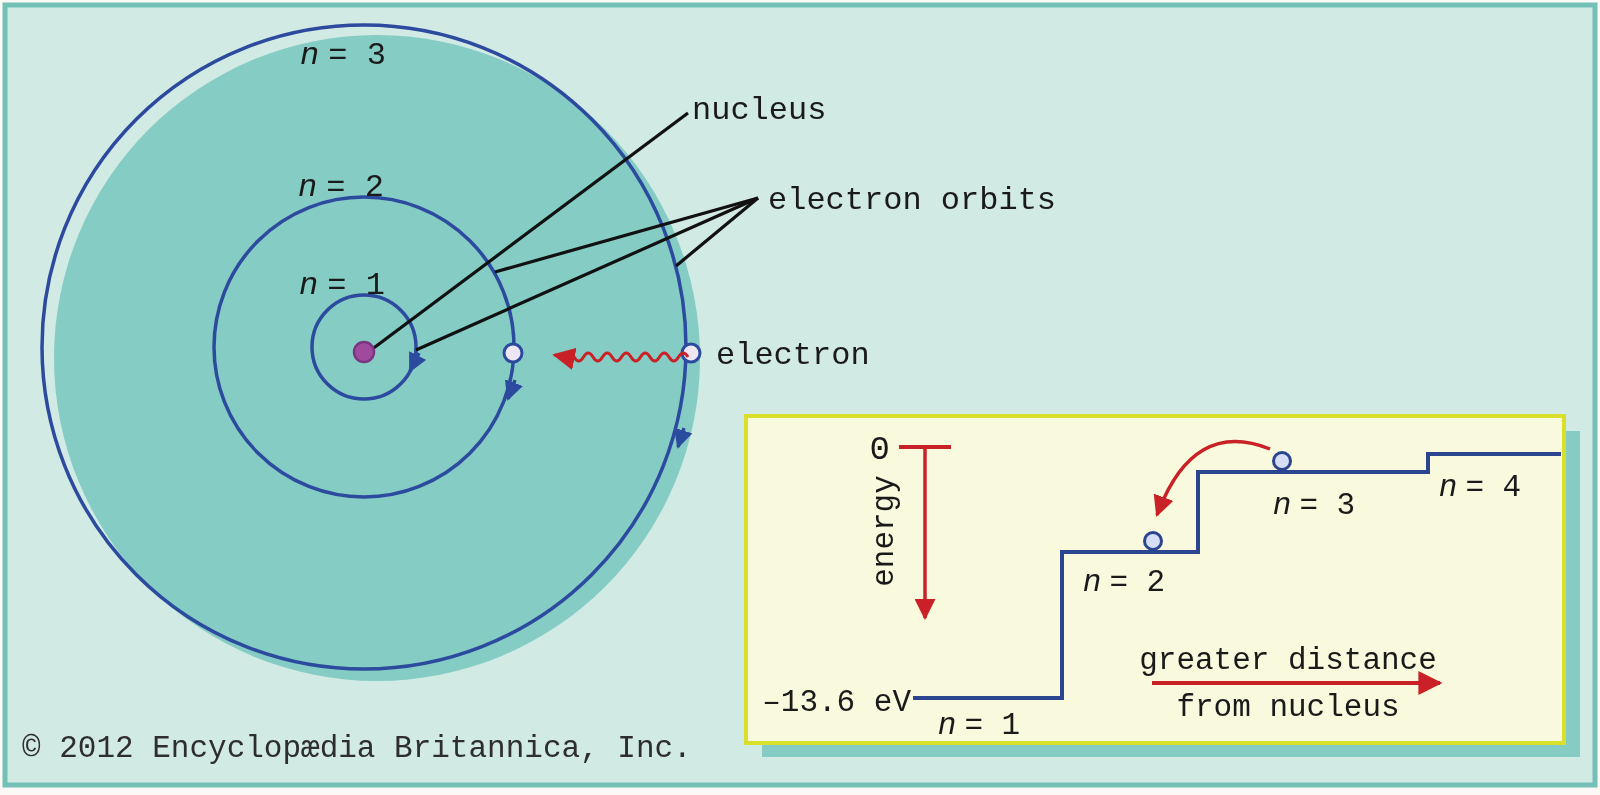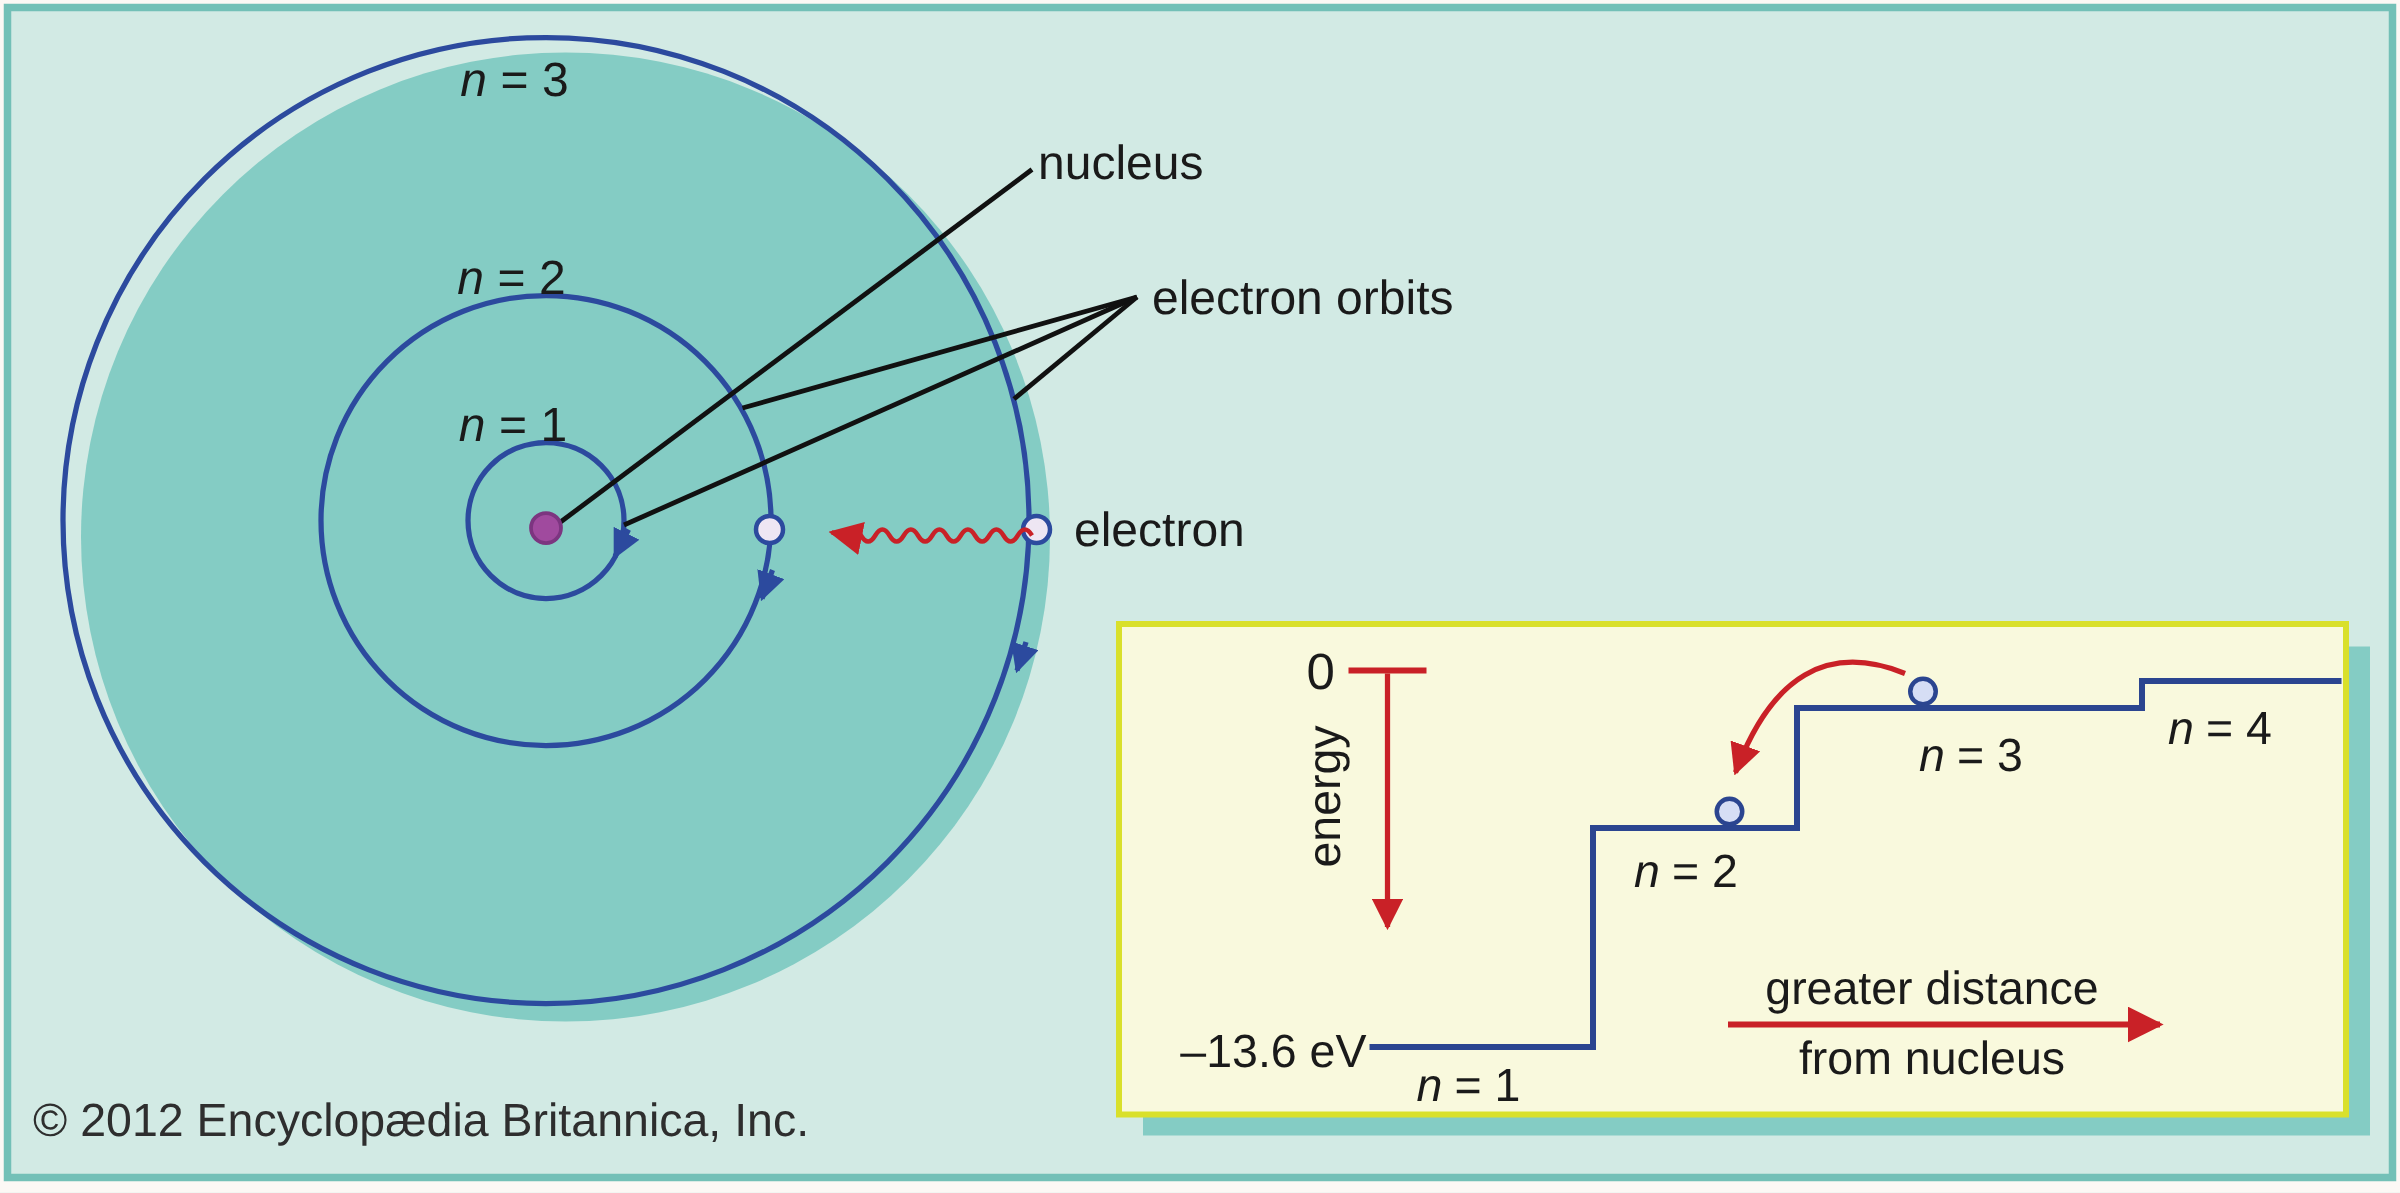--- a/index.html
+++ b/index.html
@@ -1,16 +1,16 @@
 <!DOCTYPE html>
 <html><head>
 <meta charset="utf-8">
 <style>
   html,body{margin:0;padding:0;background:#fcf8f5;}
-  .stage{position:relative;width:1600px;height:795px;font-family:Liberation Sans, sans-serif;}
+  .stage{position:relative;width:1600px;height:795px;font-family:Liberation Mono, monospace;}
   svg{display:block;}
   text{fill:#1a1a1a;white-space:pre;}
   .lbl{font-size:32px;}
   .plbl{font-size:31px;}
   .zero{font-size:34px;}
   .copyright{font-size:31px;fill:#2e2e2e;}
   .orbit{fill:none;stroke:#2c4a9e;stroke-width:3.5;}
   .stairs{fill:none;stroke:#2b4590;stroke-width:4;}
   .pointer{stroke:#111111;stroke-width:3.2;}
   .redln{stroke:#c92127;fill:none;}

